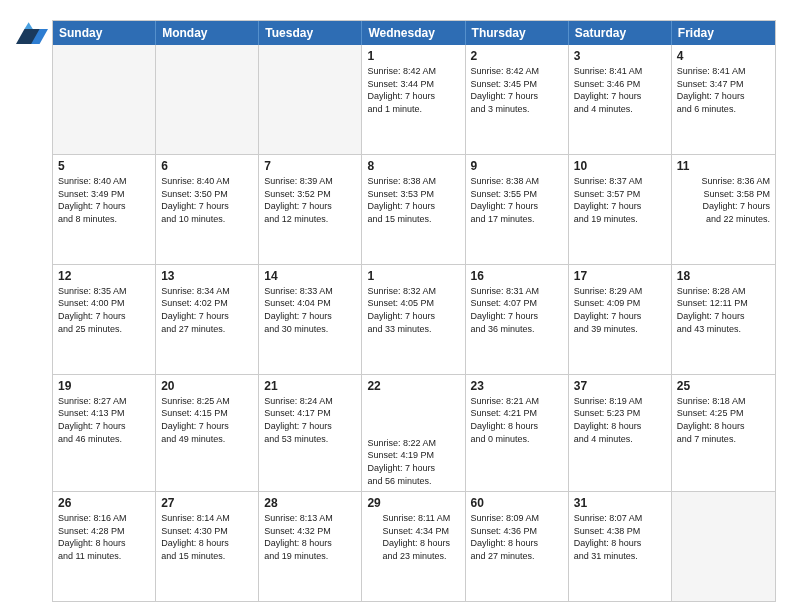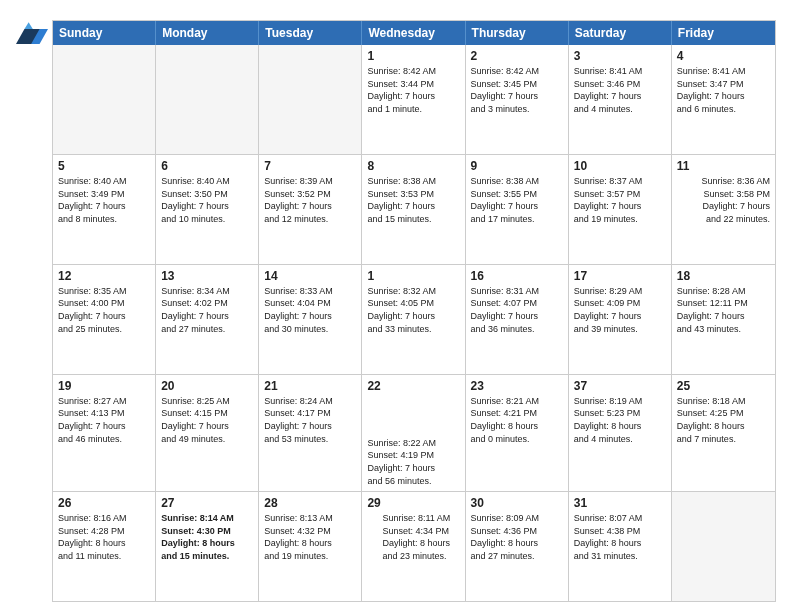--- a/index.html
+++ b/index.html
@@ -330,41 +330,41 @@
         <div class="cal-row">
           <div class="cal-cell">
             <span class="day-num">26</span>
             <div class="cell-text" style="white-space: pre-line;">Sunrise: 8:16 AM
 Sunset: 4:28 PM
 Daylight: 8 hours
 and 11 minutes.</div>
           </div>
           <div class="cal-cell">
             <span class="day-num">27</span>
-            <div class="cell-text" style="white-space: pre-line; font-weight: bold;">Sunrise: 8:14 AM
+            <div class="cell-text" style="white-space: pre-line;">Sunrise: 8:14 AM
 Sunset: 4:30 PM
 Daylight: 8 hours
 and 15 minutes.</div>
           </div>
           <div class="cal-cell">
             <span class="day-num">28</span>
             <div class="cell-text" style="white-space: pre-line;">Sunrise: 8:13 AM
 Sunset: 4:32 PM
 Daylight: 8 hours
 and 19 minutes.</div>
           </div>
           <div class="cal-cell">
             <span class="day-num">29</span>
             <div class="cell-text" style="white-space: pre-line; margin-left: 15px;">Sunrise: 8:11 AM
 Sunset: 4:34 PM
 Daylight: 8 hours
 and 23 minutes.</div>
           </div>
           <div class="cal-cell">
-            <span class="day-num">30</span>
+            <span class="day-num">60</span>
             <div class="cell-text" style="white-space: pre-line;">Sunrise: 8:09 AM
 Sunset: 4:36 PM
 Daylight: 8 hours
 and 27 minutes.</div>
           </div>
           <div class="cal-cell">
             <span class="day-num">31</span>
             <div class="cell-text" style="white-space: pre-line;">Sunrise: 8:07 AM
 Sunset: 4:38 PM
 Daylight: 8 hours

